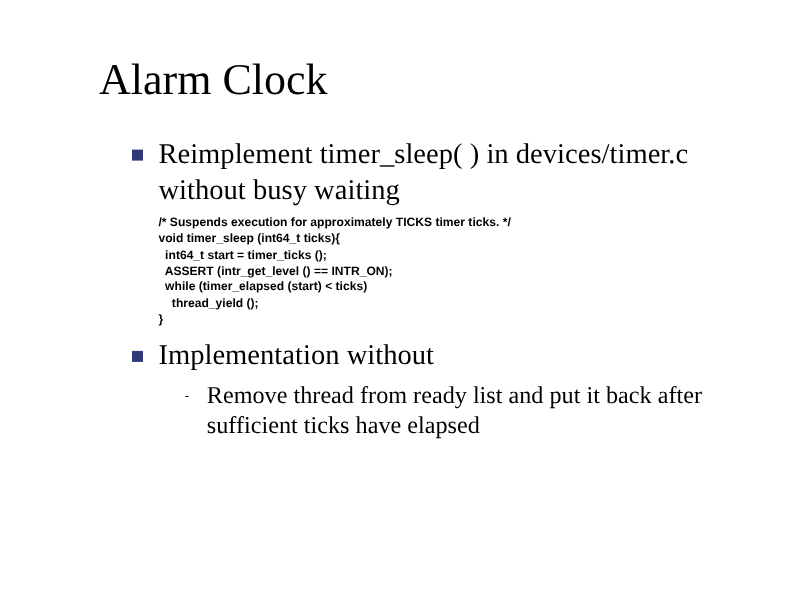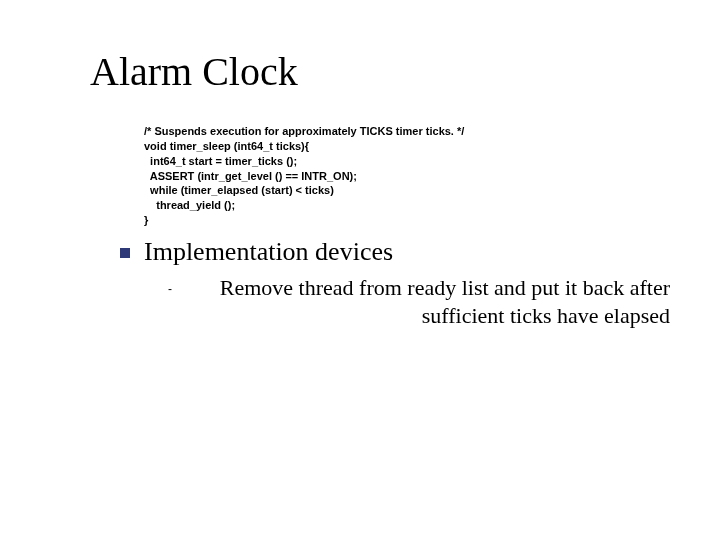--- a/index.html
+++ b/index.html
@@ -8,21 +8,21 @@
     width: 720px;
     height: 540px;
     background: #fff;
     font-family: "Times New Roman", Times, serif;
     color: #000;
   }
   .slide {
     box-sizing: border-box;
     width: 720px;
     height: 540px;
-    padding: 50px 50px 40px 90px;
+    padding: 50px 38px 40px 90px;
     position: relative;
     border-radius: 14px;
   }
   .title {
     font-size: 40px;
     font-weight: normal;
     margin: 0 0 30px 0;
     line-height: 1.1;
   }
   .bullet-row {
@@ -59,42 +59,45 @@
   }
   .dash {
     font-family: Arial, Helvetica, sans-serif;
     font-size: 12px;
     margin-top: 8px;
     margin-right: 16px;
   }
   .sub-text {
     font-size: 22px;
     line-height: 1.25;
-    text-align: right;
   }
 </style>
 </head>
 <body>
 
 <div class="slide">
 
   <h1 class="title">Alarm Clock</h1>
 
+  <div class="bullet-row">
+    <span class="square"></span>
+    <span class="bullet-text">Reimplement timer_sleep( ) in devices/timer.c without busy waiting</span>
+  </div>
 
   <div class="code-block">/* Suspends execution for approximately TICKS timer ticks. */
 void timer_sleep (int64_t ticks){
   int64_t start = timer_ticks ();
   ASSERT (intr_get_level () == INTR_ON);
   while (timer_elapsed (start) &lt; ticks)
     thread_yield ();
 }</div>
 
   <div class="bullet-row">
     <span class="square"></span>
-    <span class="bullet-text">Implementation devices</span>
+    <span class="bullet-text">Implementation without</span>
   </div>
 
   <div class="sub-row">
     <span class="dash">-</span>
     <span class="sub-text">Remove thread from ready list and put it back after sufficient ticks have elapsed</span>
   </div>
 
 </div>
 
 </body></html>

